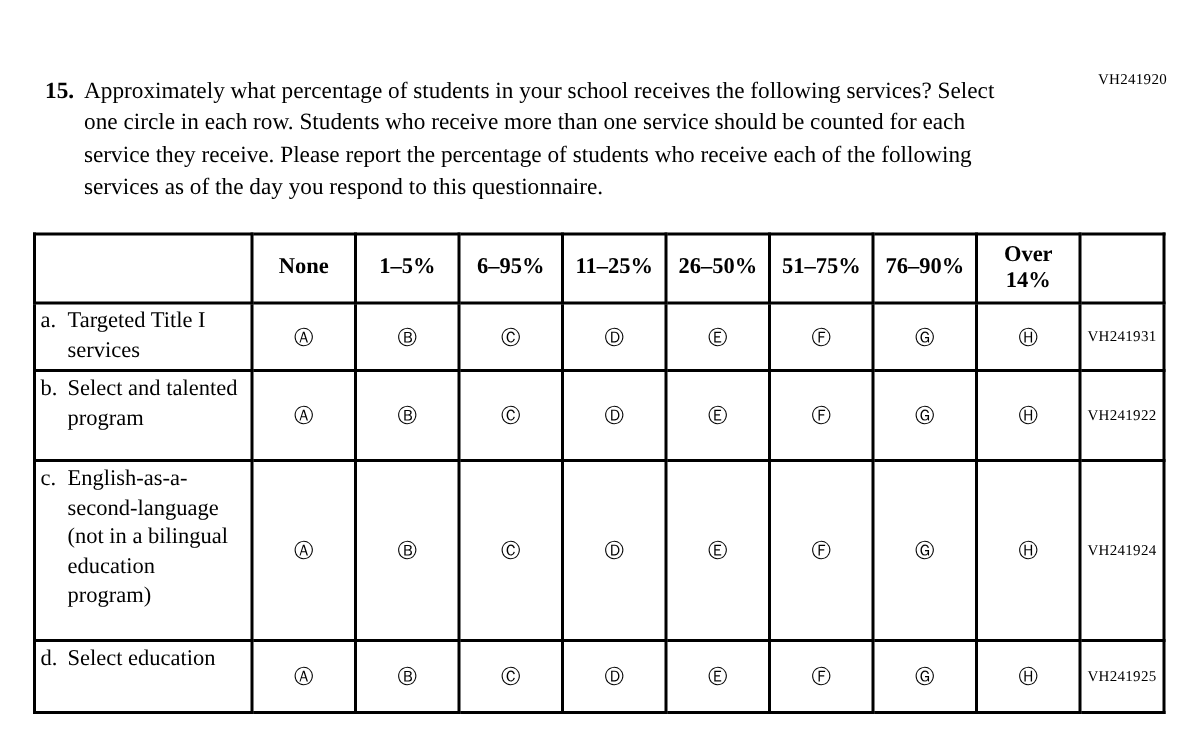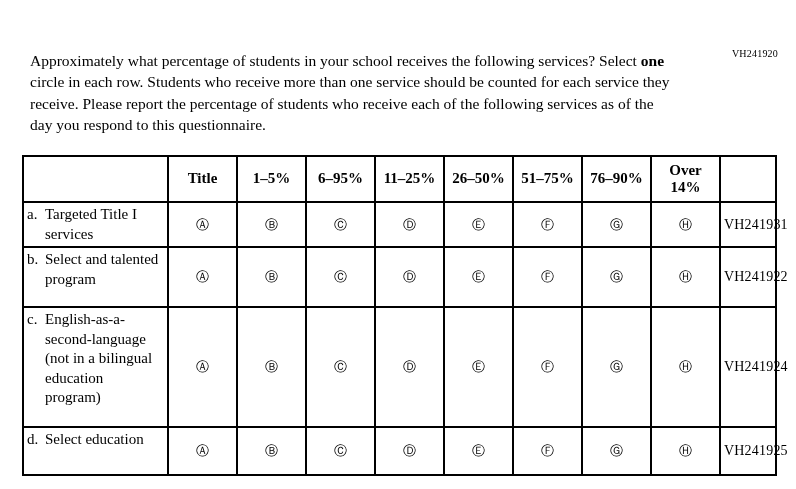--- a/index.html
+++ b/index.html
@@ -28,21 +28,21 @@
     display: flex;
     font-size: 15.5px;
     line-height: 1.38;
   }
   .q-number {
     font-weight: bold;
     width: 26px;
     flex: 0 0 26px;
   }
   .q-text { flex: 1; }
-  .q-bold { font-weight: bold; }
+  .q-bold { font-weight: normal; }
   table.survey {
     position: absolute;
     left: 22px;
     top: 155px;
     border-collapse: collapse;
     table-layout: fixed;
     width: 753px;
   }
   table.survey th, table.survey td {
     border: 2px solid #000000;
@@ -73,53 +73,54 @@
   .row-prefix { width: 18px; flex: 0 0 18px; }
   .row-label { flex: 1; padding-right: 2px; }
   td.opt-cell {
     text-align: center;
     vertical-align: middle;
     font-family: "DejaVu Sans", sans-serif;
     font-size: 13px;
   }
   .circle-opt { cursor: pointer; }
   td.code-cell {
-    text-align: right;
+    text-align: center;
     vertical-align: middle;
-    font-size: 14px;
+    font-size: 10px;
     letter-spacing: 0.2px;
     padding: 0 1px;
   }
 </style>
 </head>
 <body>
 
 <div class="page-code-top">VH241920</div>
 
 <div class="question">
+  <span class="q-number">15.</span>
   <span class="q-text"><span>Approximately what percentage of students in your school receives the following services? Select </span><span class="q-bold">one</span><span> circle in each row. Students who receive more than one service should be counted for each service they receive. Please report the percentage of students who receive each of the following services as of the day you respond to this questionnaire.</span></span>
 </div>
 
 <table class="survey">
   <colgroup>
     <col class="c-label">
     <col class="c-opt">
       <col class="c-opt">
       <col class="c-opt">
       <col class="c-opt">
     <col class="c-opt">
       <col class="c-opt">
       <col class="c-opt">
       <col class="c-opt">
     <col class="c-code">
   </colgroup>
   <thead>
     <tr class="hdr">
       <th class="opt-hdr"></th>
-      <th class="opt-hdr">Title</th>
+      <th class="opt-hdr">None</th>
       <th class="opt-hdr">1–5%</th>
       <th class="opt-hdr">6–95%</th>
       <th class="opt-hdr">11–25%</th>
       <th class="opt-hdr">26–50%</th>
       <th class="opt-hdr">51–75%</th>
       <th class="opt-hdr">76–90%</th>
       <th class="opt-hdr">Over 14%</th>
       <th class="opt-hdr"></th>
     </tr>
   </thead>

